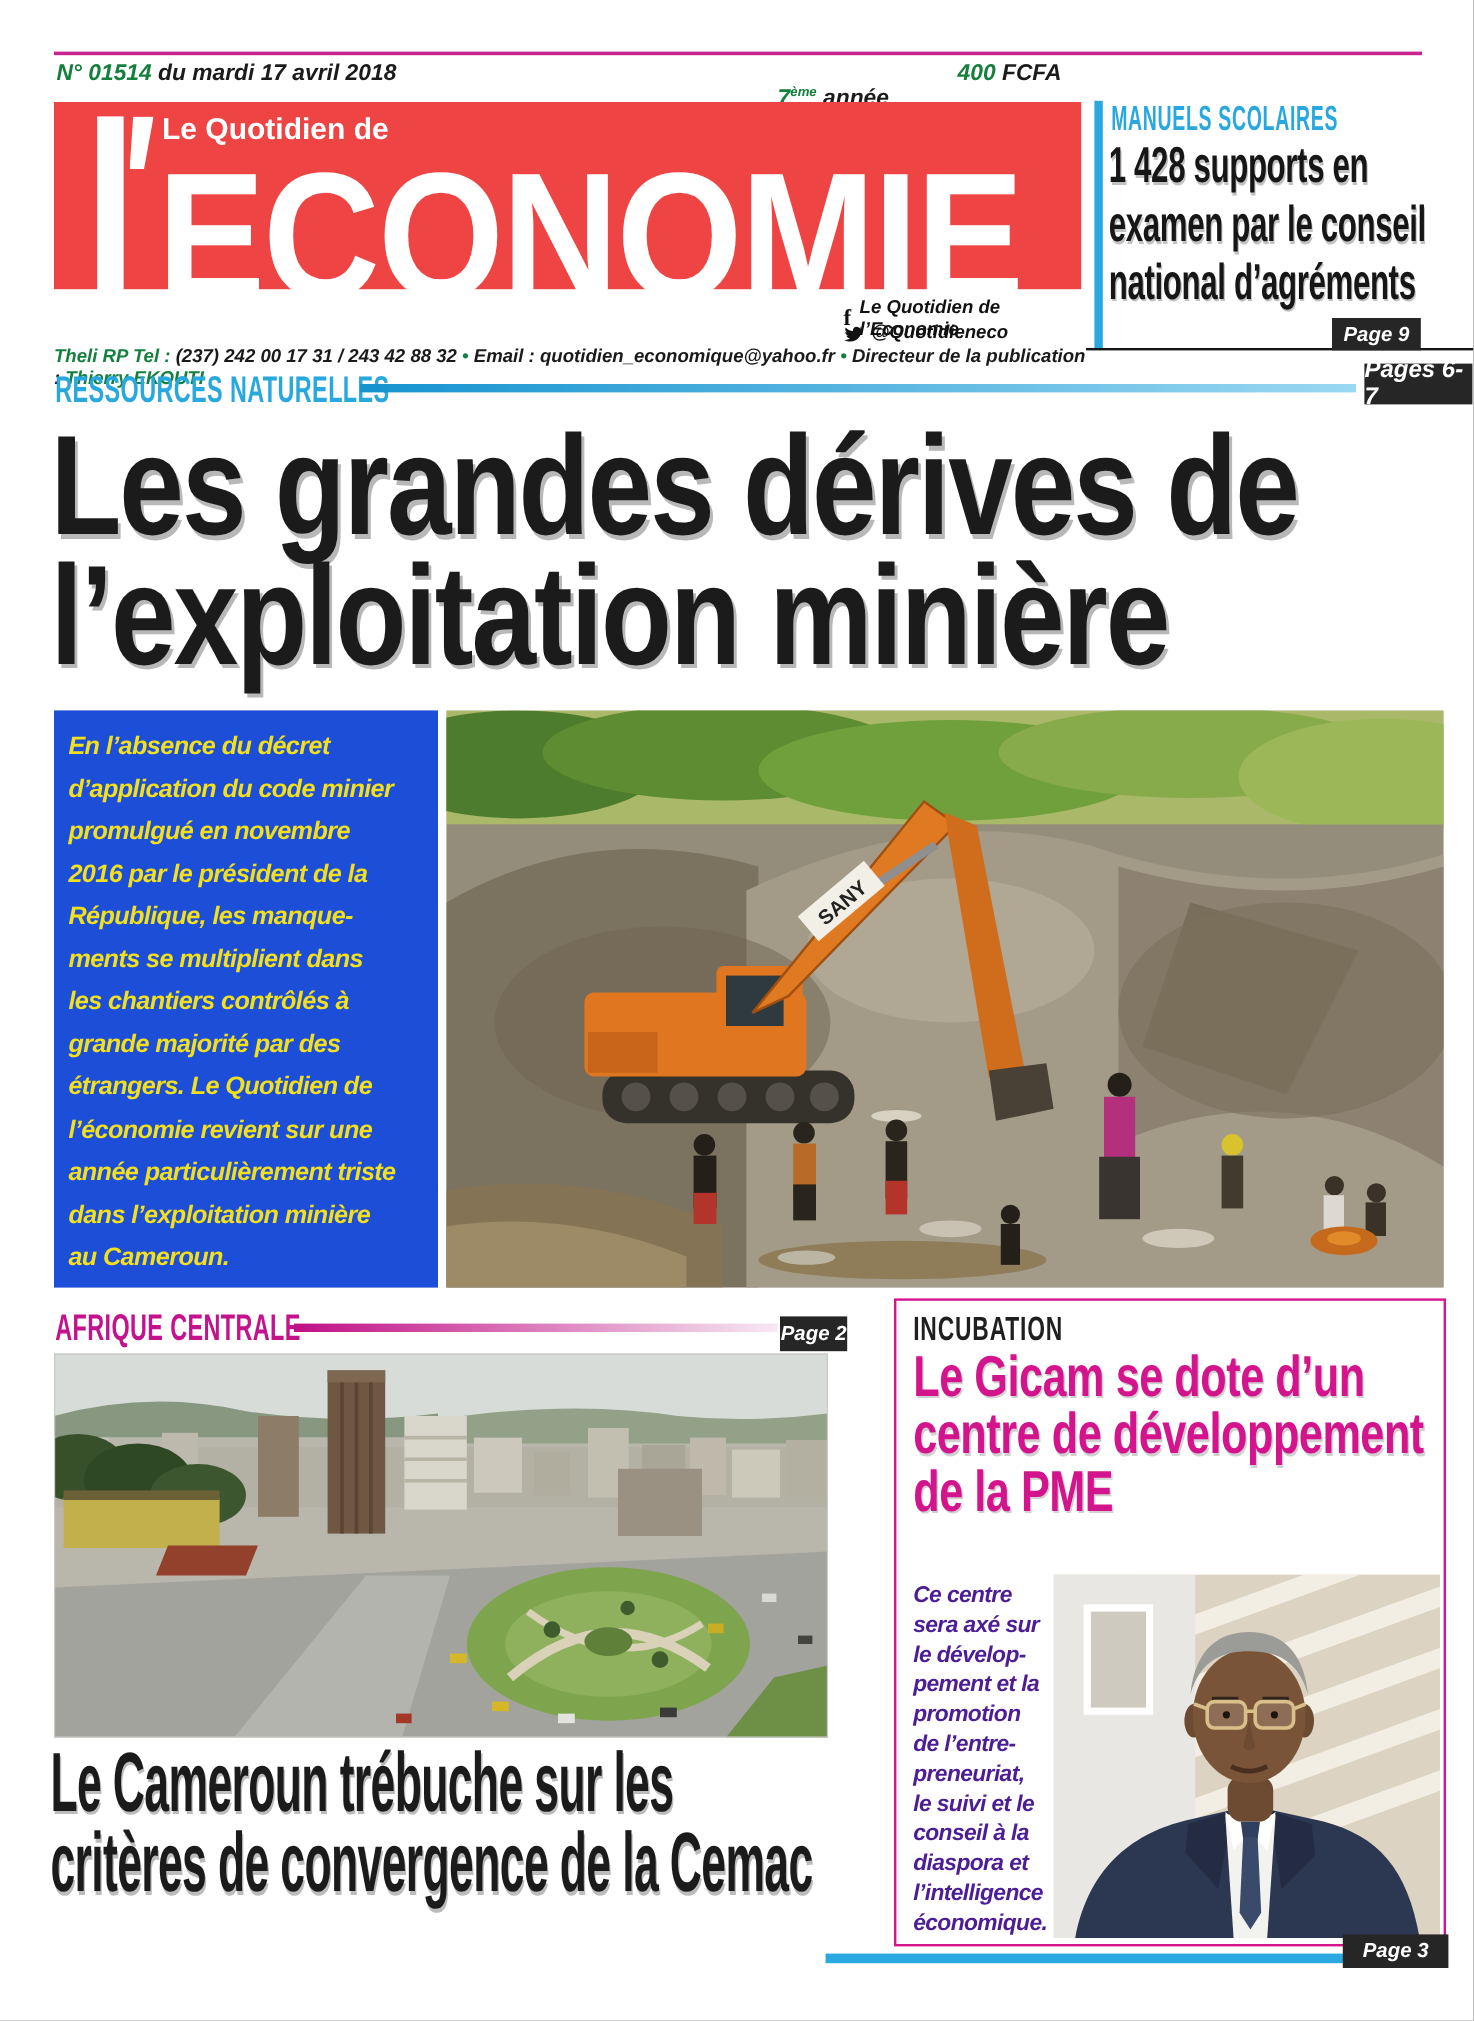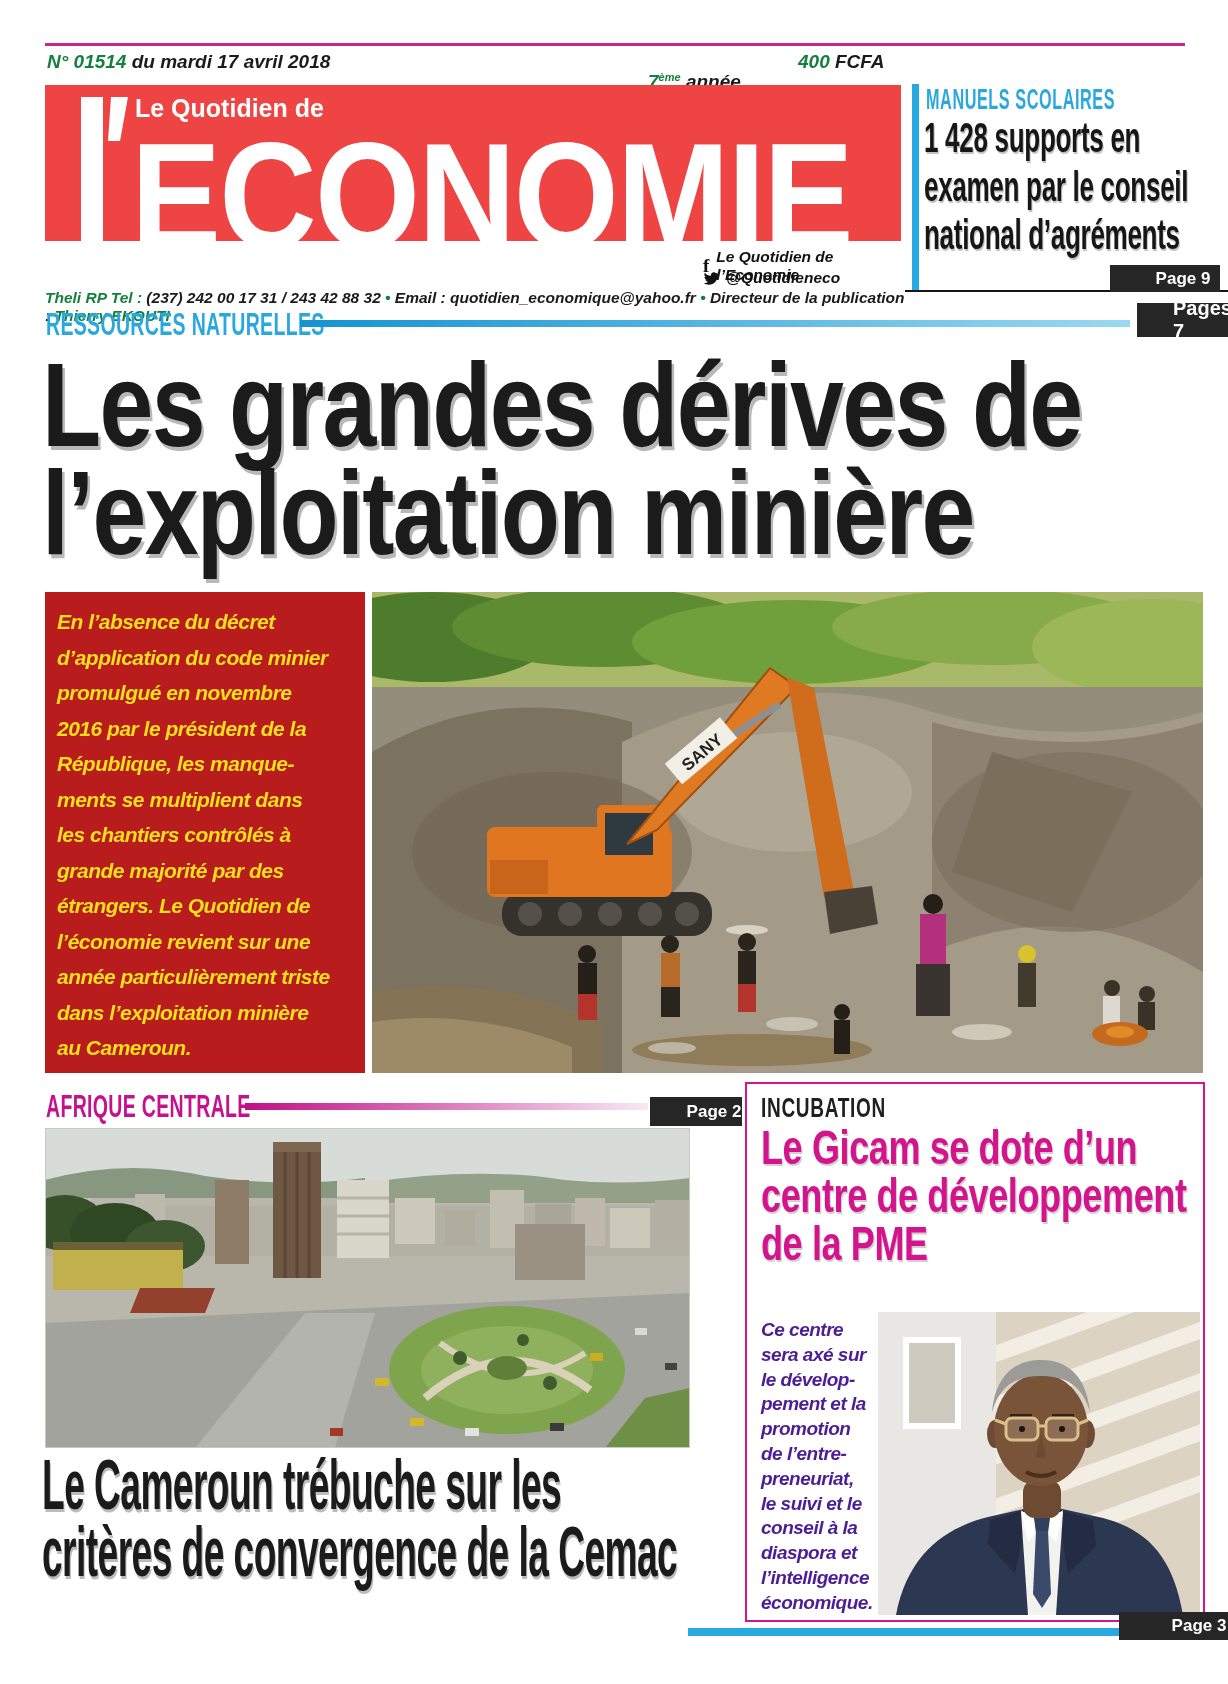--- a/index.html
+++ b/index.html
@@ -40,36 +40,36 @@
 
   
   .rt-vbar{left:912px;top:84px;width:7px;height:207px;background:#29a8df;}
   .rt-kicker{left:926px;top:85px;font-size:29px;transform:scaleX(0.56);letter-spacing:1px;}
   .rt-headline{left:924px;top:114px;font-size:42px;line-height:48.5px;font-weight:bold;color:#161616;
                letter-spacing:-0.5px;transform:scaleX(0.62);transform-origin:left top;
                text-shadow:1.5px 2px 0 #c2c2c2;}
   .rt-rule{left:905px;top:290px;width:323px;height:2px;background:#151515;}
 
   
-  .badge{background:#262626;color:#fff;font-weight:bold;
-         display:flex;align-items:center;justify-content:center;padding-left:36px;}
+  .badge{background:#262626;color:#fff;font-style:italic;font-weight:bold;
+         display:flex;align-items:center;justify-content:center;}
   .badge-p9{left:1110px;top:265px;width:74px;height:27px;font-size:17px;}
   .badge-p67{left:1137px;top:303px;width:90px;height:34px;font-size:20px;}
   .badge-p2{left:650px;top:1097px;width:56px;height:29px;font-size:17px;}
   .badge-p3{left:1119px;top:1612px;width:88px;height:28px;font-size:17px;z-index:5;}
 
   
   .res-kicker{left:46px;top:309px;font-size:31px;transform:scaleX(0.63);letter-spacing:0.5px;}
   .res-line{left:300px;top:320px;width:830px;height:7px;background:linear-gradient(90deg,#1593cf,#9ad8f2);}
   .main-headline{left:42px;top:351px;font-size:118px;line-height:108px;font-weight:bold;color:#1b1b1b;
                  letter-spacing:-2px;transform:scaleX(0.82);transform-origin:left top;
                  text-shadow:3px 4px 0 #b8b8b8;}
 
   
-  .standfirst{left:45px;top:592px;width:320px;height:481px;background:#b91c1c;box-sizing:border-box;
+  .standfirst{left:45px;top:592px;width:320px;height:481px;background:#1d4ed8;box-sizing:border-box;
               padding:12px 12px;overflow:hidden;}
   .standfirst-text{color:#f2df1d;font-size:21px;line-height:35.5px;font-weight:bold;font-style:italic;
                    letter-spacing:-0.5px;white-space:pre;}
 
   
   .afr-kicker{left:46px;top:1091px;font-size:31px;transform:scaleX(0.63);letter-spacing:0.5px;}
   .afr-line{left:245px;top:1103px;width:403px;height:7px;background:linear-gradient(90deg,#c00f86,#f7e9f3);}
   .cemac-headline{left:42px;top:1452px;font-size:70px;line-height:67px;font-weight:bold;color:#1b1b1b;
                   letter-spacing:-1px;transform:scaleX(0.53);transform-origin:left top;
                   text-shadow:2px 3px 0 #bcbcbc;}

